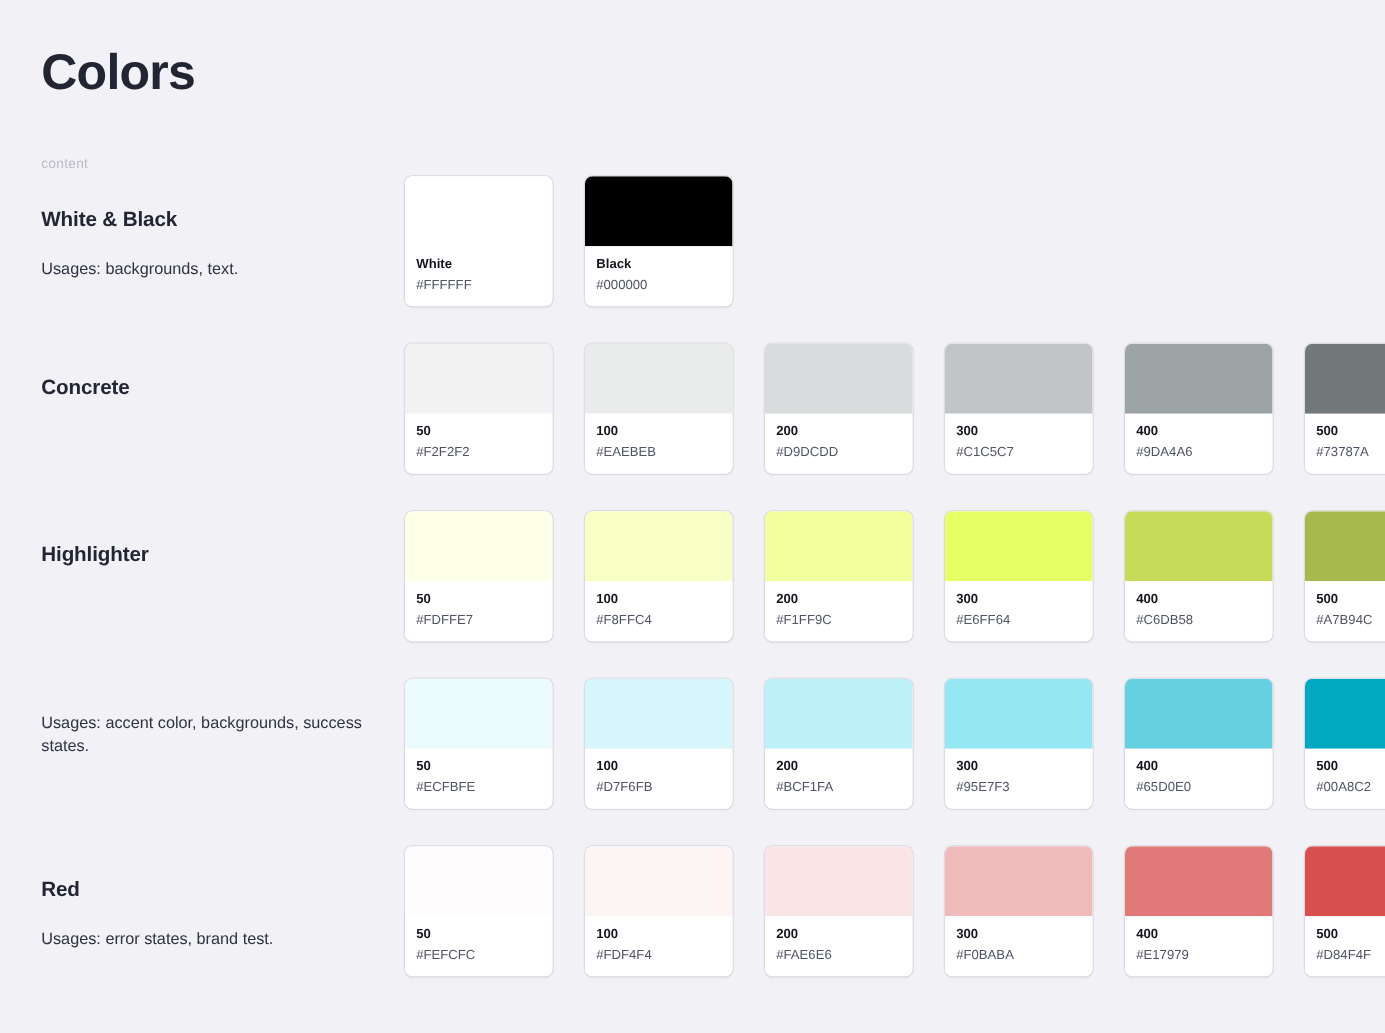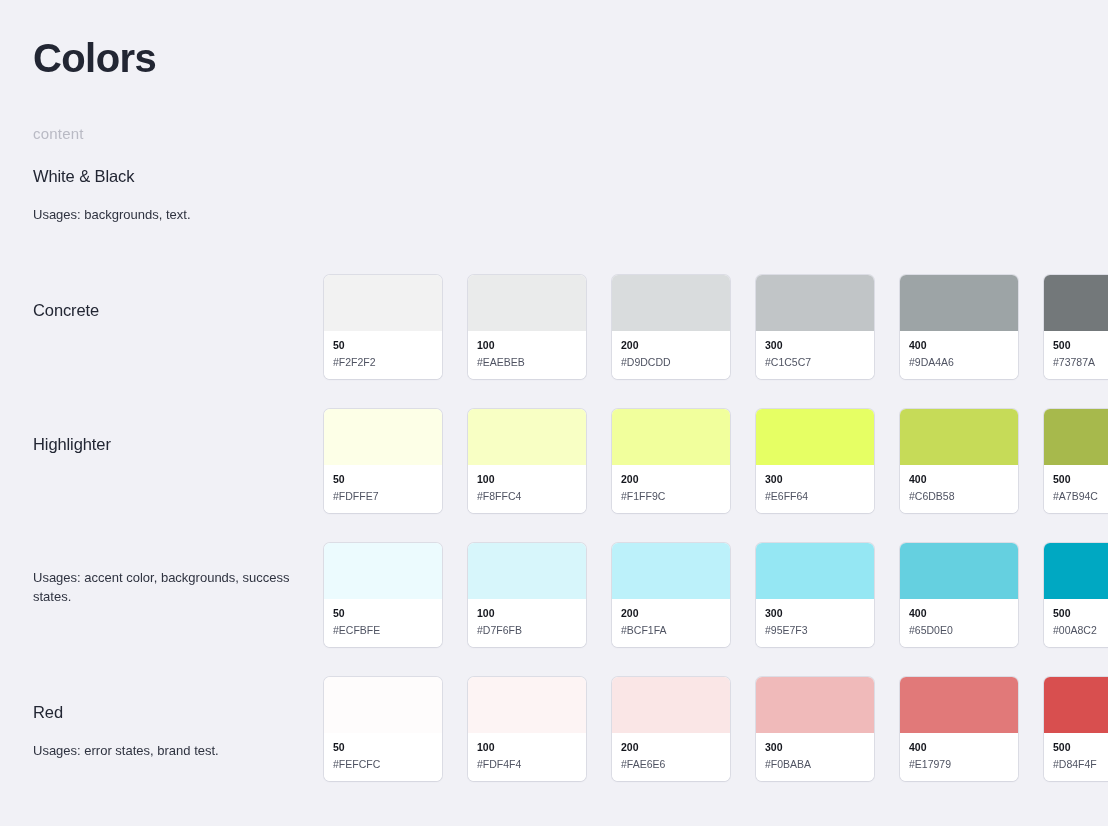--- a/index.html
+++ b/index.html
@@ -35,21 +35,21 @@
     letter-spacing: -0.6px;
     color: #222633;
     line-height: 1.1;
     margin: 0;
   }
 
   .section-eyebrow {
     position: absolute;
     left: 33px;
     top: 126px;
-    font-size: 15px;
+    font-size: 11px;
     color: #b9bac4;
     letter-spacing: 0.2px;
     line-height: 1;
   }
 
   
   .rows {
     position: absolute;
     left: 0;
     top: 141px;
@@ -63,21 +63,21 @@
 
   .row-info {
     position: absolute;
     left: 33px;
     top: 26px;
     width: 270px;
   }
 
   .row-name {
     font-size: 16.5px;
-    font-weight: normal;
+    font-weight: bold;
     color: #222633;
     letter-spacing: -0.1px;
     margin: 0 0 20px 0;
     line-height: 1.15;
   }
 
   .row-usage {
     font-size: 13px;
     color: #2f3340;
     line-height: 1.45;
@@ -143,20 +143,36 @@
   <h1 class="page-title">Colors</h1>
 
   <div class="section-eyebrow">content</div>
 
   <div class="rows">
       <div class="palette-row">
         <div class="row-info">
           <div class="row-name">White &amp; Black</div>
           <div class="row-usage">Usages: backgrounds, text.</div>
         </div>
+        <div class="swatches">
+          <div class="swatch-card">
+            <div class="swatch-chip" style="background: rgb(255, 255, 255);"></div>
+            <div class="swatch-meta">
+              <div class="swatch-token">White</div>
+              <div class="swatch-hex">#FFFFFF</div>
+            </div>
+          </div>
+          <div class="swatch-card">
+            <div class="swatch-chip" style="background: rgb(0, 0, 0);"></div>
+            <div class="swatch-meta">
+              <div class="swatch-token">Black</div>
+              <div class="swatch-hex">#000000</div>
+            </div>
+          </div>
+        </div>
       </div>
       <div class="palette-row">
         <div class="row-info">
           <div class="row-name">Concrete</div>
         </div>
         <div class="swatches">
           <div class="swatch-card">
             <div class="swatch-chip" style="background: rgb(242, 242, 242);"></div>
             <div class="swatch-meta">
               <div class="swatch-token">50</div>

